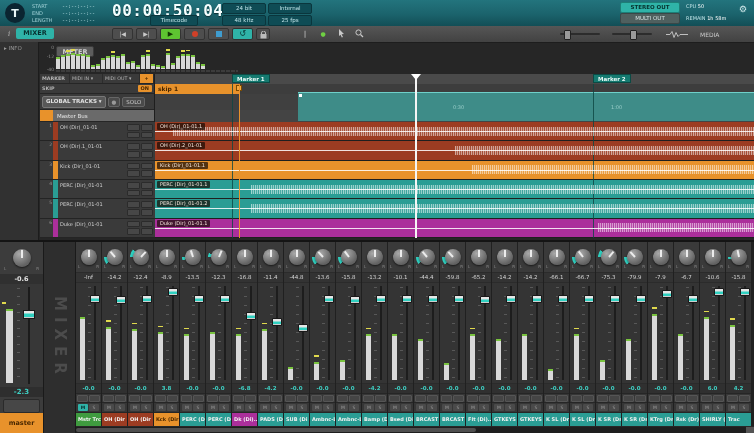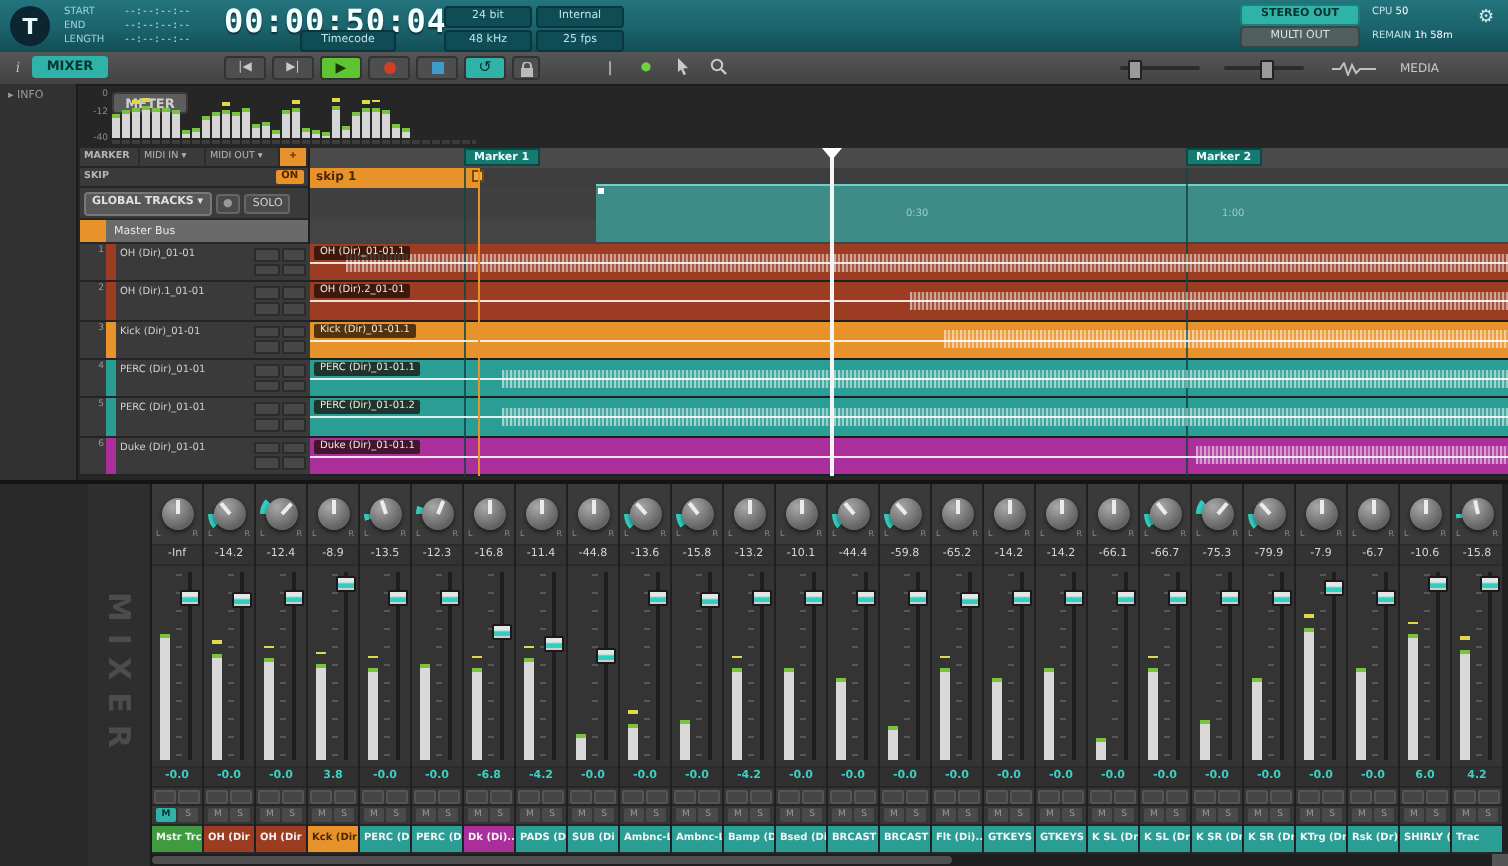--- a/index.html
+++ b/index.html
@@ -410,20 +410,42 @@
     <div id="punchline" style="left: 84px;"></div>
     <div id="playhead" style="left: 260px;"></div>
   <div class="marker-line" style="left: 77px;"></div>
       <div class="marker-tag" style="left: 77px;">Marker 1</div>
       <div class="marker-line" style="left: 438px;"></div>
       <div class="marker-tag" style="left: 438px;">Marker 2</div>
     </div>
 </div>
 
 <div id="mixer" class="abs">
+  <div id="master-strip">
+    <div id="m-knob-box">
+      <div class="ring" id="m-ring" style="margin-left: -12px; width: 24px; height: 24px; background: transparent;">
+        <div class="knob" style="left:3px;top:3px;width:18px;height:18px;">
+            <div class="kpin" style="left: 8px; height: 8px; transform-origin: 1px 8px; transform: rotate(0deg);"></div>
+          </div>
+      </div>
+      <span class="klr" style="left:4px;top:24px;">L</span>
+      <span class="klr" style="right:4px;top:24px;">R</span>
+    </div>
+    <div id="m-pan-val">-0.6</div>
+    <div id="m-fad">
+      <div id="m-ypk"></div>
+      <div id="m-meter"></div>
+      <div id="m-scale"></div>
+      <div id="m-ftrack"></div>
+      <div id="m-fcap"></div>
+    </div>
+    <div id="m-peak">-2.3</div>
+    <div id="m-btn"></div>
+    <div id="m-label">master</div>
+  </div>
   <div id="mixer-word">
     <span>MIXER</span>
   </div>
   <div id="channels">
       <div class="strip">
         <div class="knob-box">
           <div class="ring" style="background: transparent;">
             <div class="knob">
               <div class="kpin" style="transform: rotate(0deg);"></div>
             </div>

